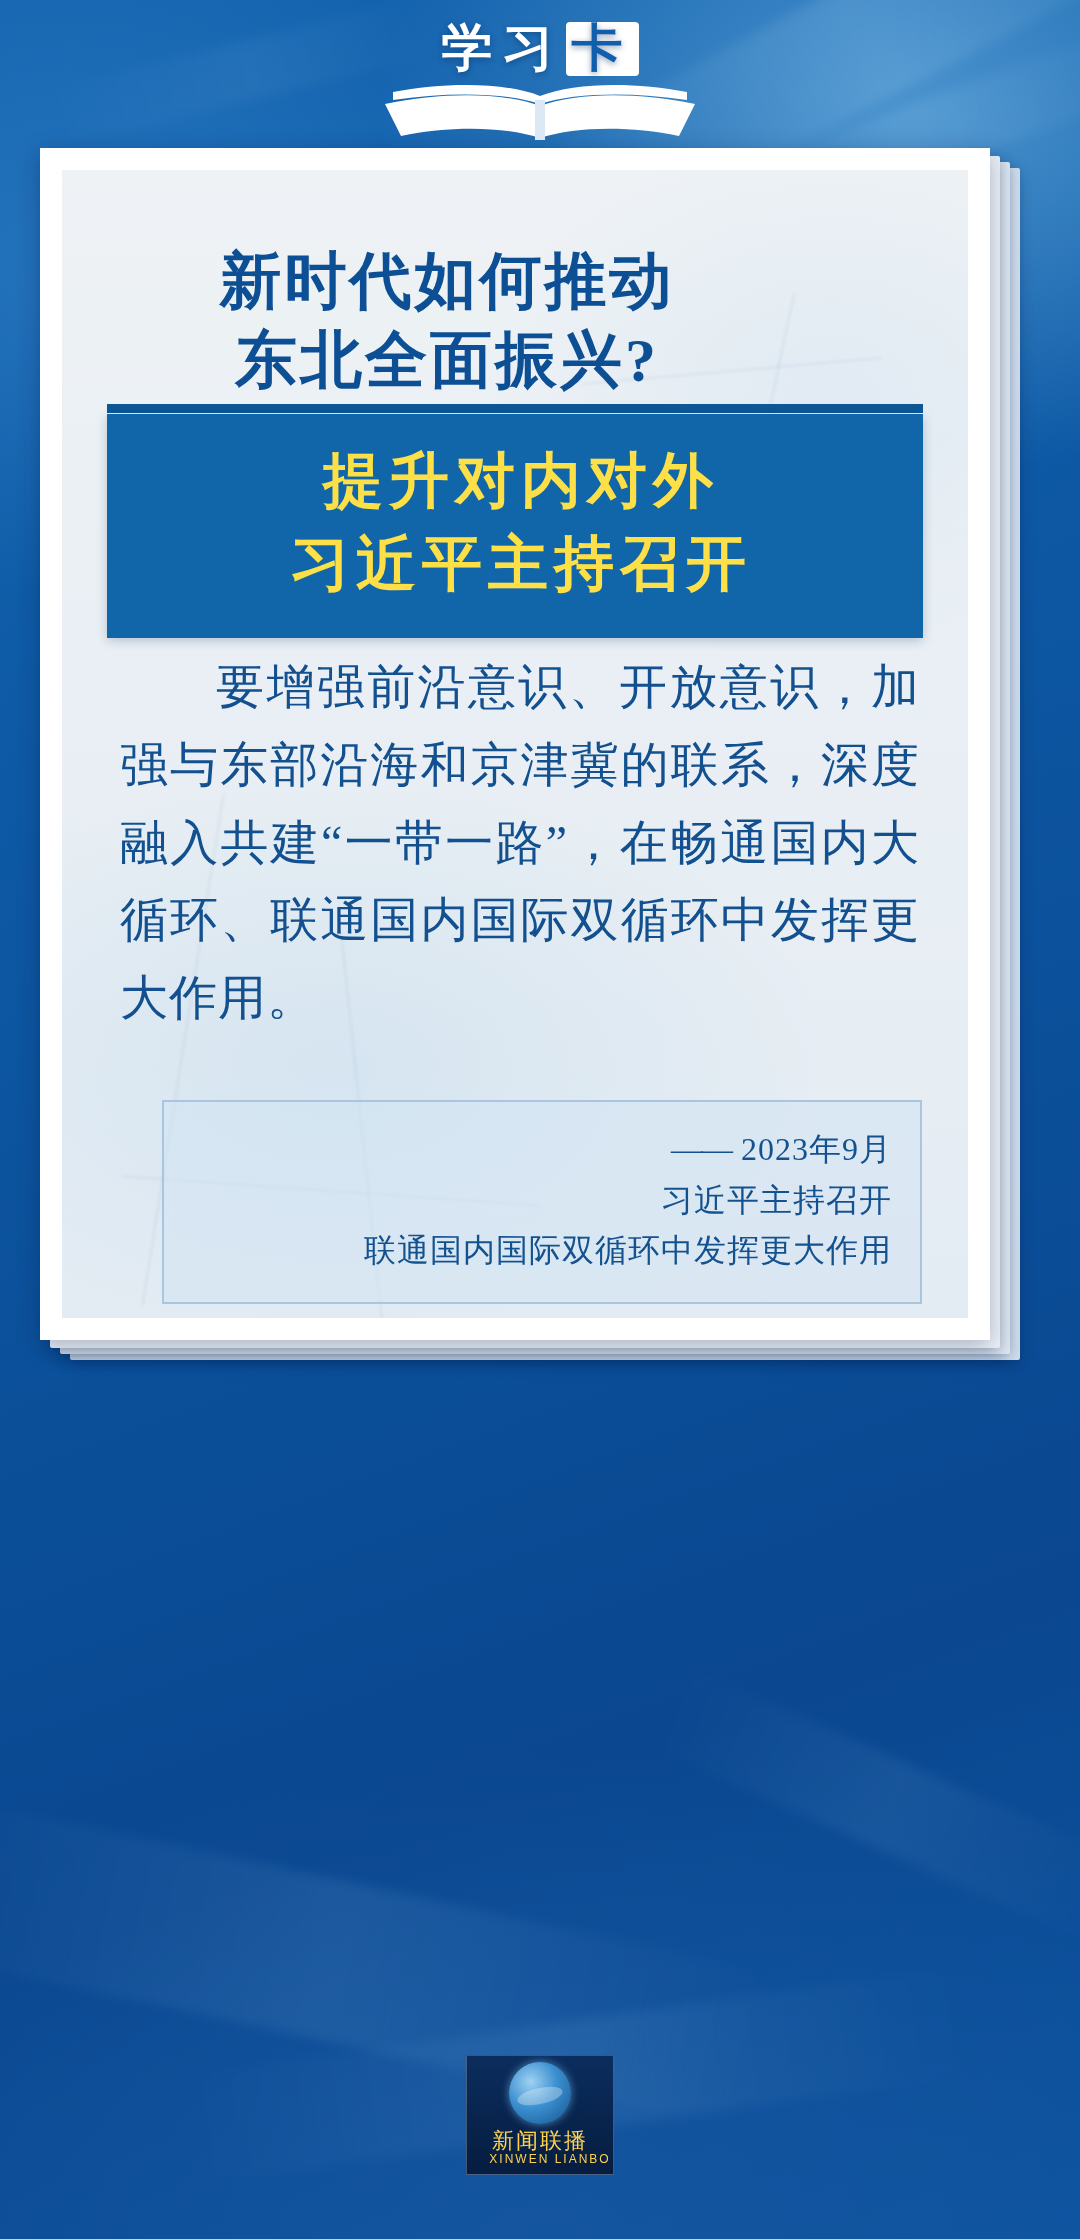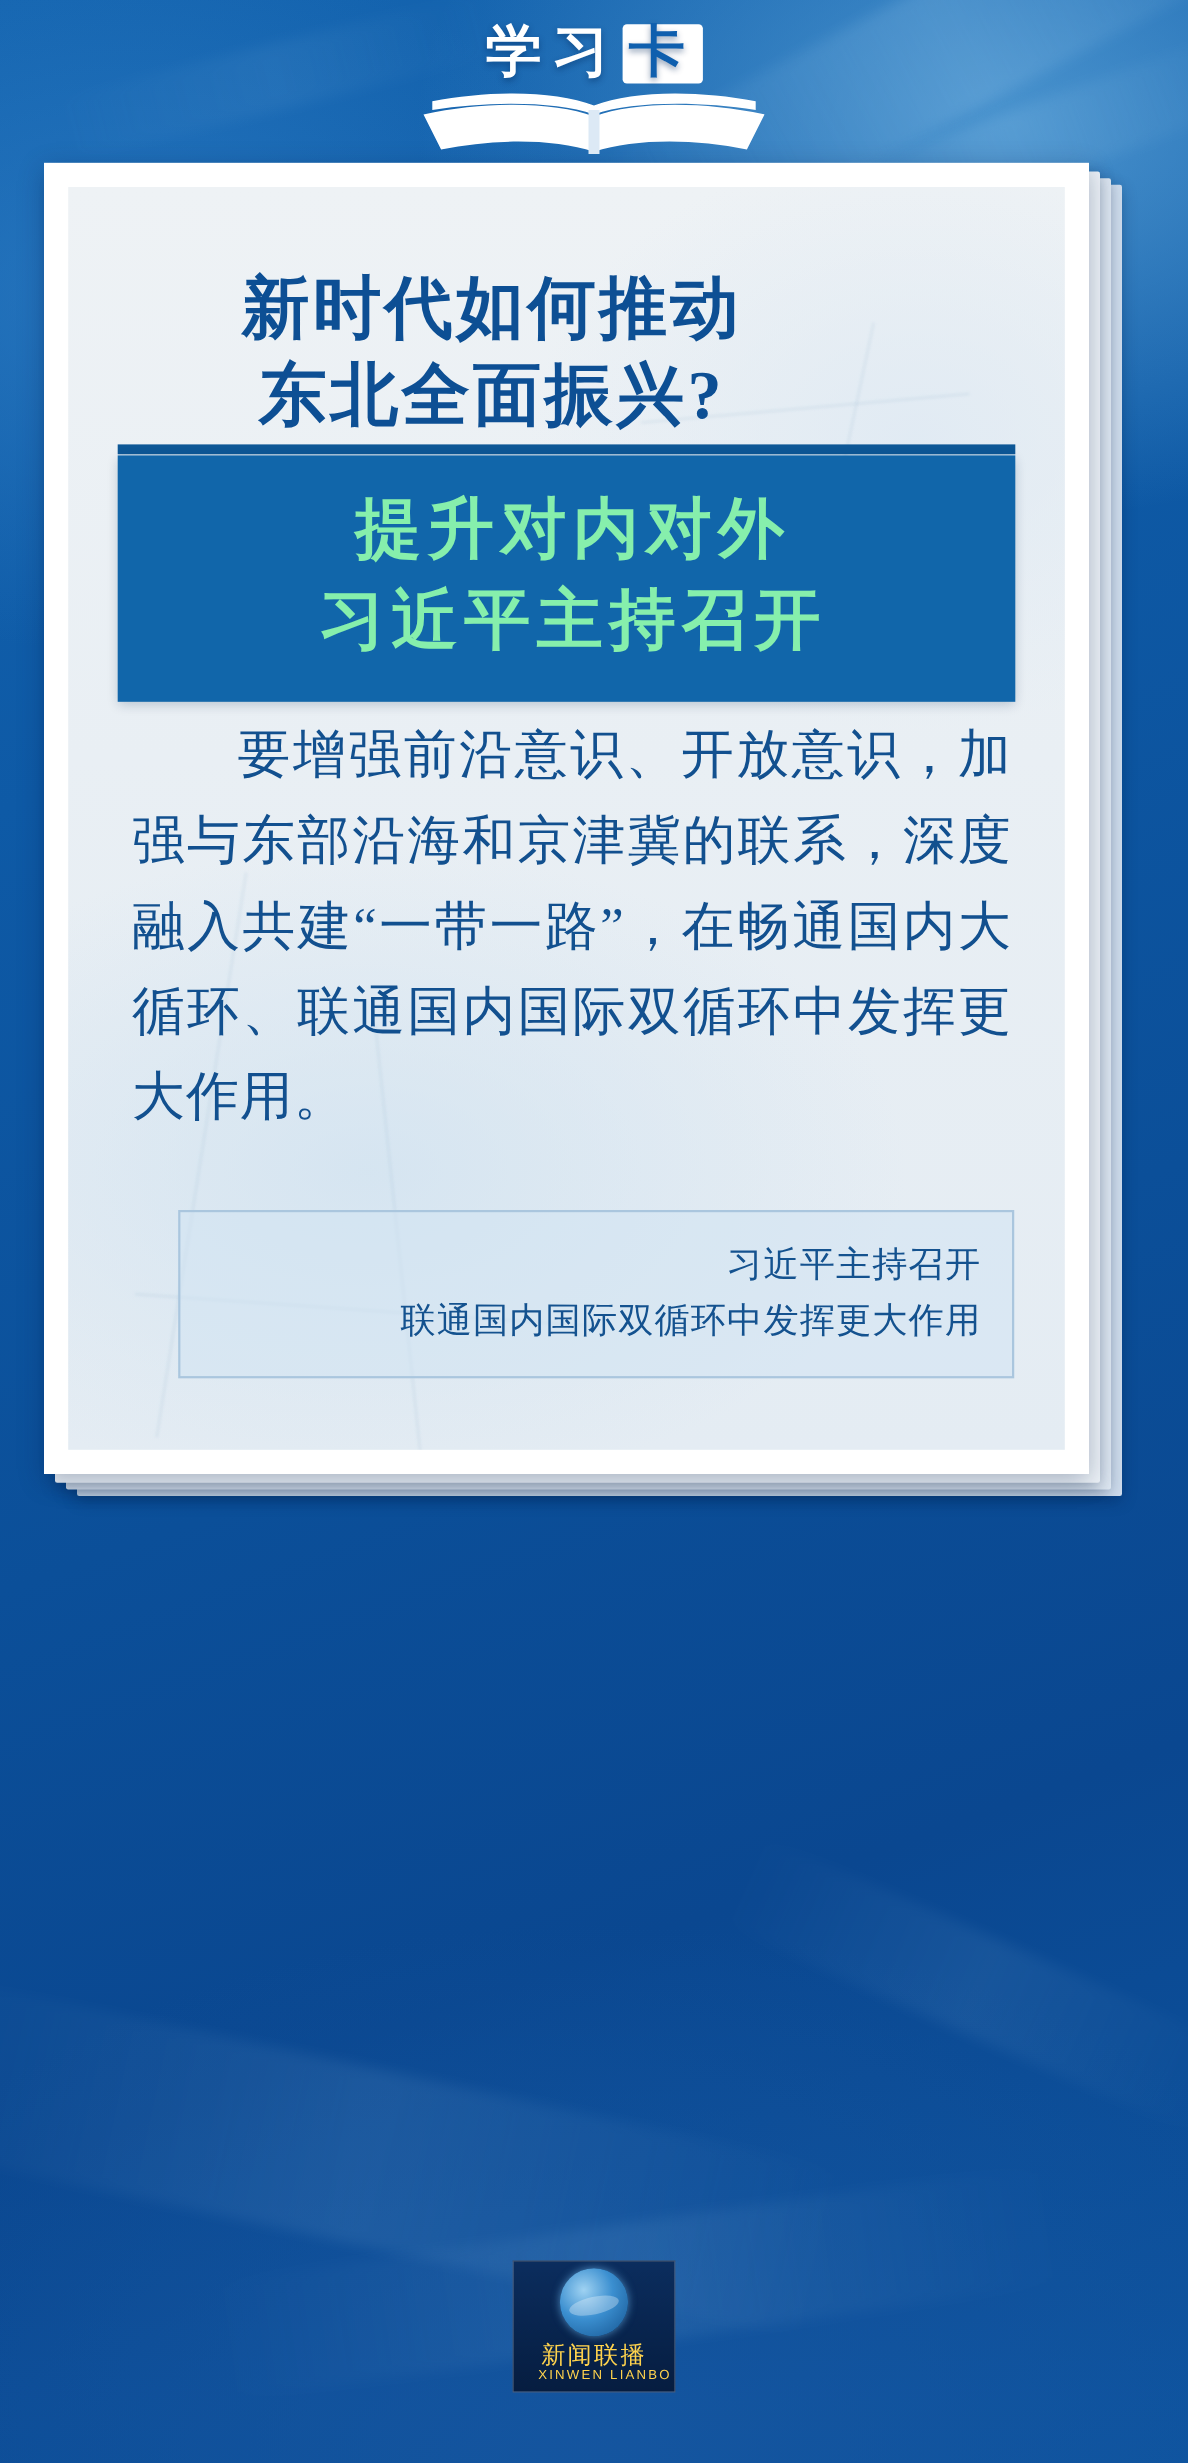--- a/index.html
+++ b/index.html
@@ -144,21 +144,21 @@
   .banner-rule {
     position: absolute;
     left: 45px;
     top: 234px;
     width: 816px;
     height: 9px;
     background: #0d5796;
   }
   .banner-line {
     text-align: center;
-    color: #86efac;
+    color: #fde047;
     font-size: 60px;
     font-weight: bold;
     letter-spacing: 6px;
     line-height: 1.38;
     padding-left: 12px;
   }
 
   .body-text {
     position: absolute;
     left: 58px;
@@ -296,20 +296,23 @@
 
       <div class="banner-rule"></div>
       <div class="banner">
         <div class="banner-line">提升对内对外</div>
         <div class="banner-line">习近平主持召开</div>
       </div>
 
       <div class="body-text">要增强前沿意识、开放意识，加强与东部沿海和京津冀的联系，深度融入共建“一带一路”，在畅通国内大循环、联通国内国际双循环中发挥更大作用。</div>
 
       <div class="source-box">
+        <div class="source-line first">
+          <span class="dash">——</span><span>2023年9月</span>
+        </div>
         <div class="source-line">习近平主持召开</div>
         <div class="source-line">联通国内国际双循环中发挥更大作用</div>
       </div>
 
     </div>
   </div>
 
   <div class="footer-logo">
     <div class="globe"></div>
     <div class="logo-cn">新闻联播</div>

